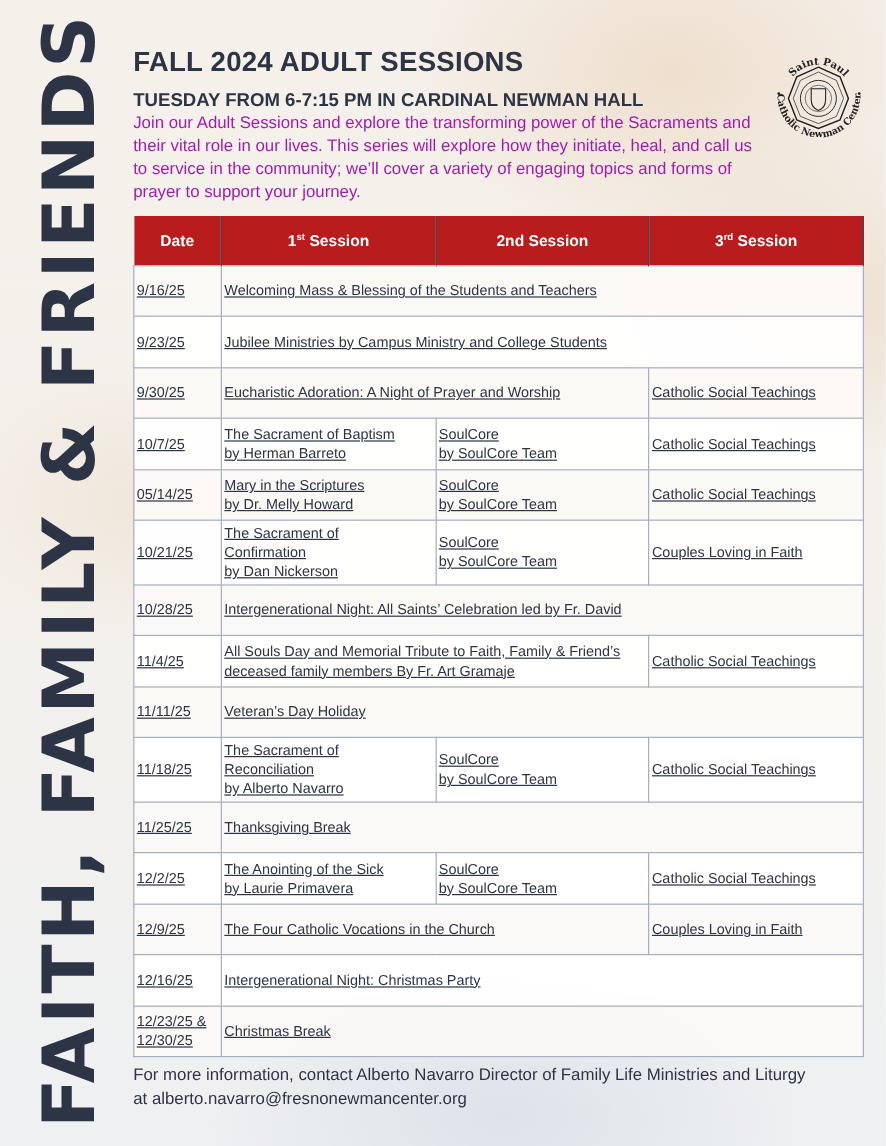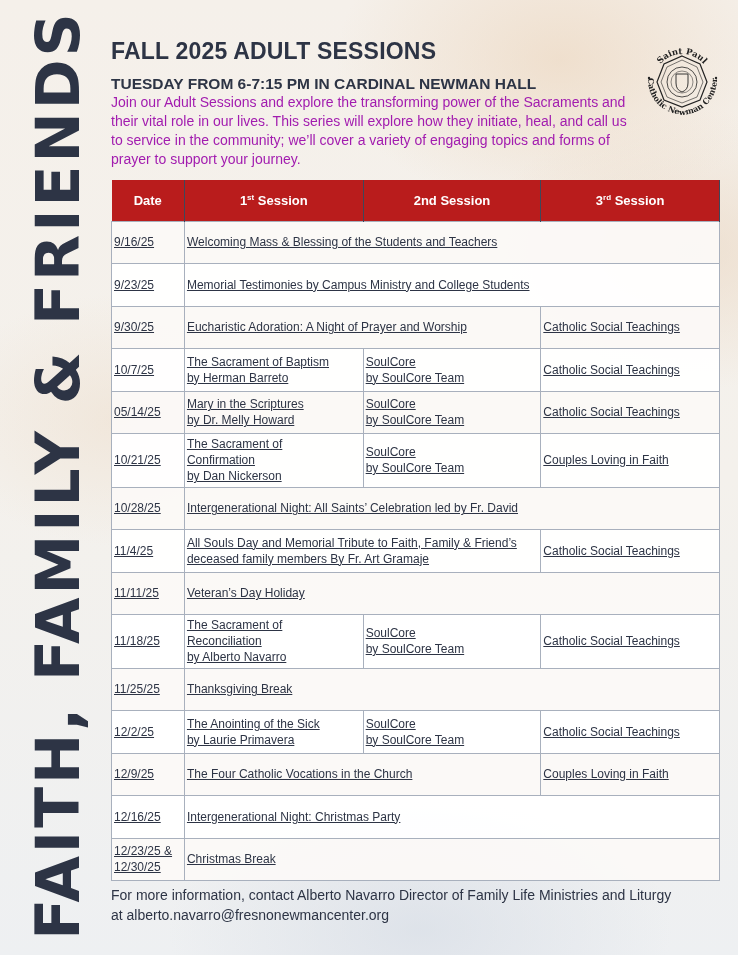--- a/index.html
+++ b/index.html
@@ -73,21 +73,21 @@
   .footer { position: absolute; left: 111px; top: 885px; font-size: 14px; line-height: 20px; color: #2d3445; }
 </style>
 </head>
 <body>
 
 <div class="vertical-title">
   <span>FAITH, FAMILY &amp; FRIENDS</span>
 </div>
 
 <div class="header">
-  <div class="title">FALL 2025 ADULT SESSIONS</div>
+  <div class="title">FALL 2024 ADULT SESSIONS</div>
   <div class="subtitle">TUESDAY FROM  6-7:15 PM IN CARDINAL NEWMAN HALL</div>
   <div class="intro">Join our Adult Sessions and explore the transforming power of the Sacraments and their vital role in our lives. This series will explore how they initiate, heal, and call us to service in the community; we’ll cover a variety of engaging topics and forms of prayer to support your journey.</div>
 </div>
 
 <div class="logo">
   <svg width="85" height="85" viewBox="0 0 85 85">
     <defs>
       <path id="arcTop" d="M 14 42 A 28 28 0 0 1 70 42"></path>
       <path id="arcBot" d="M 8 40 A 34 34 0 0 0 77 40"></path>
     </defs>
@@ -122,21 +122,21 @@
       <th><span>3</span><sup>rd</sup><span> Session</span></th>
     </tr>
   </thead>
   <tbody>
     <tr class="r2">
       <td>9/16/25</td>
       <td colspan="3">Welcoming Mass &amp; Blessing of the Students and Teachers</td>
     </tr>
     <tr class="r2">
       <td>9/23/25</td>
-      <td colspan="3">Memorial Testimonies by Campus Ministry and College Students</td>
+      <td colspan="3">Jubilee Ministries by Campus Ministry and College Students</td>
     </tr>
     <tr class="r2">
       <td>9/30/25</td>
       <td colspan="2">Eucharistic Adoration: A Night of Prayer and Worship</td>
       <td>Catholic Social Teachings</td>
     </tr>
     <tr class="r2">
       <td>10/7/25</td>
       <td>
           <div>The Sacrament of Baptism</div>

